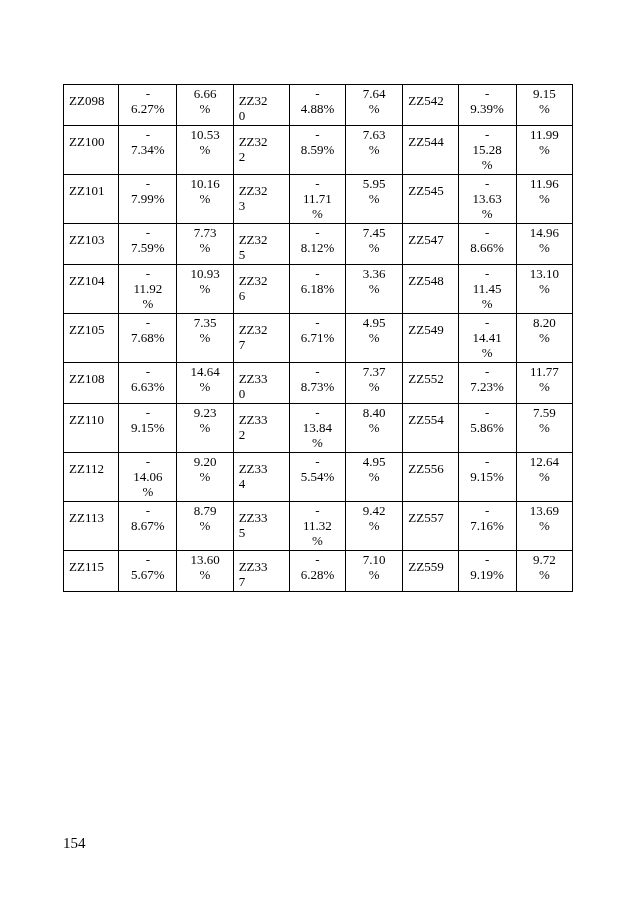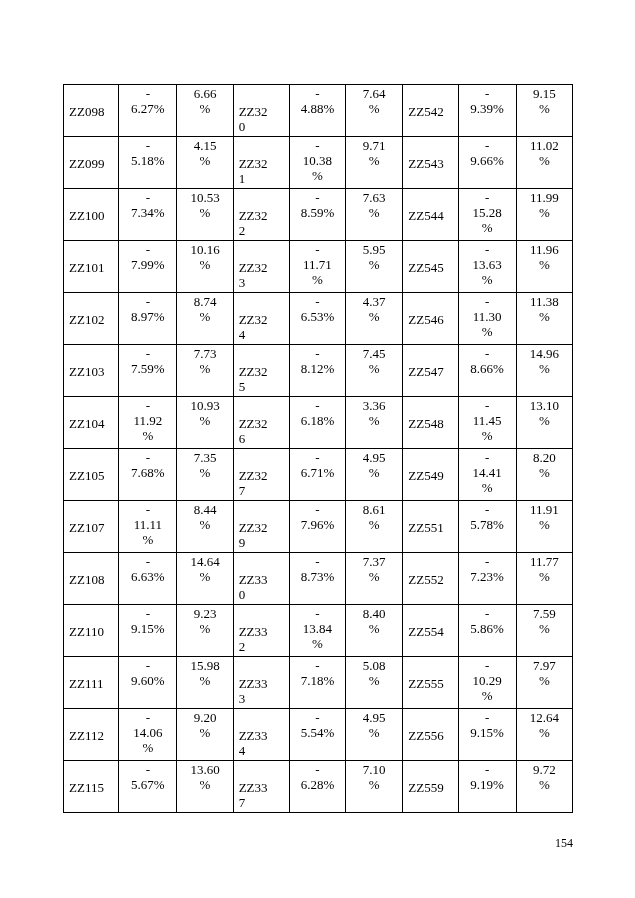--- a/index.html
+++ b/index.html
@@ -26,33 +26,33 @@
   }
   table.data-table td {
     border: 1px solid #000000;
     vertical-align: top;
     font-size: 13px;
     line-height: 15px;
     overflow: hidden;
   }
   td.c-id {
     text-align: left;
-    padding: 19px 2px 2px 5px;
+    padding: 8px 2px 2px 5px;
   }
   td.c-val {
     text-align: center;
     padding: 1px 2px 2px 2px;
   }
   .footer {
     position: absolute;
     left: 63px;
     top: 836px;
     width: 510px;
-    text-align: right;
-    font-size: 12px;
+    text-align: left;
+    font-size: 15px;
     line-height: 15px;
   }
 </style>
 </head>
 <body>
 
 <div class="page">
   <table class="data-table">
     <colgroup id="table-cols">
         <col style="width: 55px;">
@@ -71,62 +71,40 @@
           <td class="c-val">-<br>6.27%</td>
           <td class="c-val">6.66<br>%</td>
           <td class="c-id">ZZ32<br>0</td>
           <td class="c-val">-<br>4.88%</td>
           <td class="c-val">7.64<br>%</td>
           <td class="c-id">ZZ542</td>
           <td class="c-val">-<br>9.39%</td>
           <td class="c-val">9.15<br>%</td>
         </tr>
         <tr>
-          <td class="c-id">ZZ099</td>
-          <td class="c-val">-<br>5.18%</td>
-          <td class="c-val">4.15<br>%</td>
-          <td class="c-id">ZZ32<br>1</td>
-          <td class="c-val">-<br>10.38<br>%</td>
-          <td class="c-val">9.71<br>%</td>
-          <td class="c-id">ZZ543</td>
-          <td class="c-val">-<br>9.66%</td>
-          <td class="c-val">11.02<br>%</td>
-        </tr>
-        <tr>
           <td class="c-id">ZZ100</td>
           <td class="c-val">-<br>7.34%</td>
           <td class="c-val">10.53<br>%</td>
           <td class="c-id">ZZ32<br>2</td>
           <td class="c-val">-<br>8.59%</td>
           <td class="c-val">7.63<br>%</td>
           <td class="c-id">ZZ544</td>
           <td class="c-val">-<br>15.28<br>%</td>
           <td class="c-val">11.99<br>%</td>
         </tr>
         <tr>
           <td class="c-id">ZZ101</td>
           <td class="c-val">-<br>7.99%</td>
           <td class="c-val">10.16<br>%</td>
           <td class="c-id">ZZ32<br>3</td>
           <td class="c-val">-<br>11.71<br>%</td>
           <td class="c-val">5.95<br>%</td>
           <td class="c-id">ZZ545</td>
           <td class="c-val">-<br>13.63<br>%</td>
           <td class="c-val">11.96<br>%</td>
-        </tr>
-        <tr>
-          <td class="c-id">ZZ102</td>
-          <td class="c-val">-<br>8.97%</td>
-          <td class="c-val">8.74<br>%</td>
-          <td class="c-id">ZZ32<br>4</td>
-          <td class="c-val">-<br>6.53%</td>
-          <td class="c-val">4.37<br>%</td>
-          <td class="c-id">ZZ546</td>
-          <td class="c-val">-<br>11.30<br>%</td>
-          <td class="c-val">11.38<br>%</td>
         </tr>
         <tr>
           <td class="c-id">ZZ103</td>
           <td class="c-val">-<br>7.59%</td>
           <td class="c-val">7.73<br>%</td>
           <td class="c-id">ZZ32<br>5</td>
           <td class="c-val">-<br>8.12%</td>
           <td class="c-val">7.45<br>%</td>
           <td class="c-id">ZZ547</td>
           <td class="c-val">-<br>8.66%</td>
@@ -148,31 +126,20 @@
           <td class="c-val">-<br>7.68%</td>
           <td class="c-val">7.35<br>%</td>
           <td class="c-id">ZZ32<br>7</td>
           <td class="c-val">-<br>6.71%</td>
           <td class="c-val">4.95<br>%</td>
           <td class="c-id">ZZ549</td>
           <td class="c-val">-<br>14.41<br>%</td>
           <td class="c-val">8.20<br>%</td>
         </tr>
         <tr>
-          <td class="c-id">ZZ107</td>
-          <td class="c-val">-<br>11.11<br>%</td>
-          <td class="c-val">8.44<br>%</td>
-          <td class="c-id">ZZ32<br>9</td>
-          <td class="c-val">-<br>7.96%</td>
-          <td class="c-val">8.61<br>%</td>
-          <td class="c-id">ZZ551</td>
-          <td class="c-val">-<br>5.78%</td>
-          <td class="c-val">11.91<br>%</td>
-        </tr>
-        <tr>
           <td class="c-id">ZZ108</td>
           <td class="c-val">-<br>6.63%</td>
           <td class="c-val">14.64<br>%</td>
           <td class="c-id">ZZ33<br>0</td>
           <td class="c-val">-<br>8.73%</td>
           <td class="c-val">7.37<br>%</td>
           <td class="c-id">ZZ552</td>
           <td class="c-val">-<br>7.23%</td>
           <td class="c-val">11.77<br>%</td>
         </tr>
@@ -181,40 +148,40 @@
           <td class="c-val">-<br>9.15%</td>
           <td class="c-val">9.23<br>%</td>
           <td class="c-id">ZZ33<br>2</td>
           <td class="c-val">-<br>13.84<br>%</td>
           <td class="c-val">8.40<br>%</td>
           <td class="c-id">ZZ554</td>
           <td class="c-val">-<br>5.86%</td>
           <td class="c-val">7.59<br>%</td>
         </tr>
         <tr>
-          <td class="c-id">ZZ111</td>
-          <td class="c-val">-<br>9.60%</td>
-          <td class="c-val">15.98<br>%</td>
-          <td class="c-id">ZZ33<br>3</td>
-          <td class="c-val">-<br>7.18%</td>
-          <td class="c-val">5.08<br>%</td>
-          <td class="c-id">ZZ555</td>
-          <td class="c-val">-<br>10.29<br>%</td>
-          <td class="c-val">7.97<br>%</td>
-        </tr>
-        <tr>
           <td class="c-id">ZZ112</td>
           <td class="c-val">-<br>14.06<br>%</td>
           <td class="c-val">9.20<br>%</td>
           <td class="c-id">ZZ33<br>4</td>
           <td class="c-val">-<br>5.54%</td>
           <td class="c-val">4.95<br>%</td>
           <td class="c-id">ZZ556</td>
           <td class="c-val">-<br>9.15%</td>
           <td class="c-val">12.64<br>%</td>
+        </tr>
+        <tr>
+          <td class="c-id">ZZ113</td>
+          <td class="c-val">-<br>8.67%</td>
+          <td class="c-val">8.79<br>%</td>
+          <td class="c-id">ZZ33<br>5</td>
+          <td class="c-val">-<br>11.32<br>%</td>
+          <td class="c-val">9.42<br>%</td>
+          <td class="c-id">ZZ557</td>
+          <td class="c-val">-<br>7.16%</td>
+          <td class="c-val">13.69<br>%</td>
         </tr>
         <tr>
           <td class="c-id">ZZ115</td>
           <td class="c-val">-<br>5.67%</td>
           <td class="c-val">13.60<br>%</td>
           <td class="c-id">ZZ33<br>7</td>
           <td class="c-val">-<br>6.28%</td>
           <td class="c-val">7.10<br>%</td>
           <td class="c-id">ZZ559</td>
           <td class="c-val">-<br>9.19%</td>

